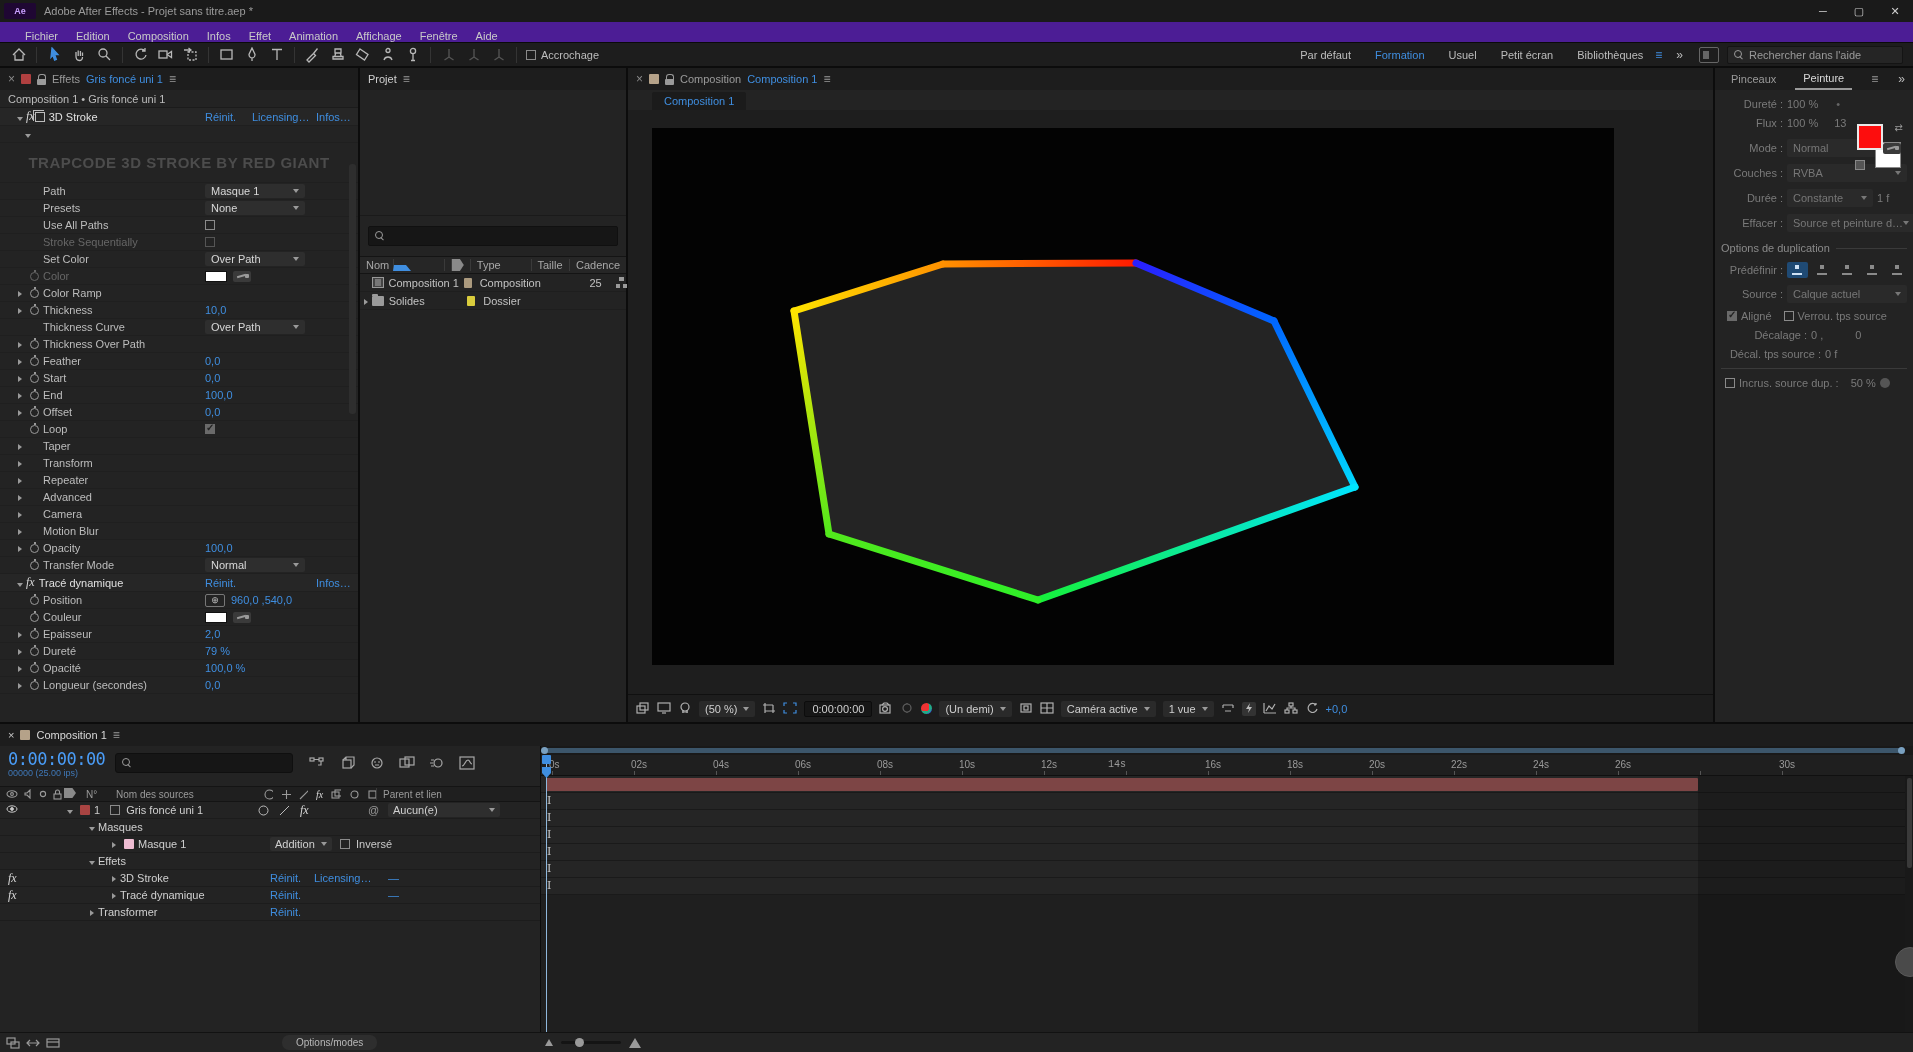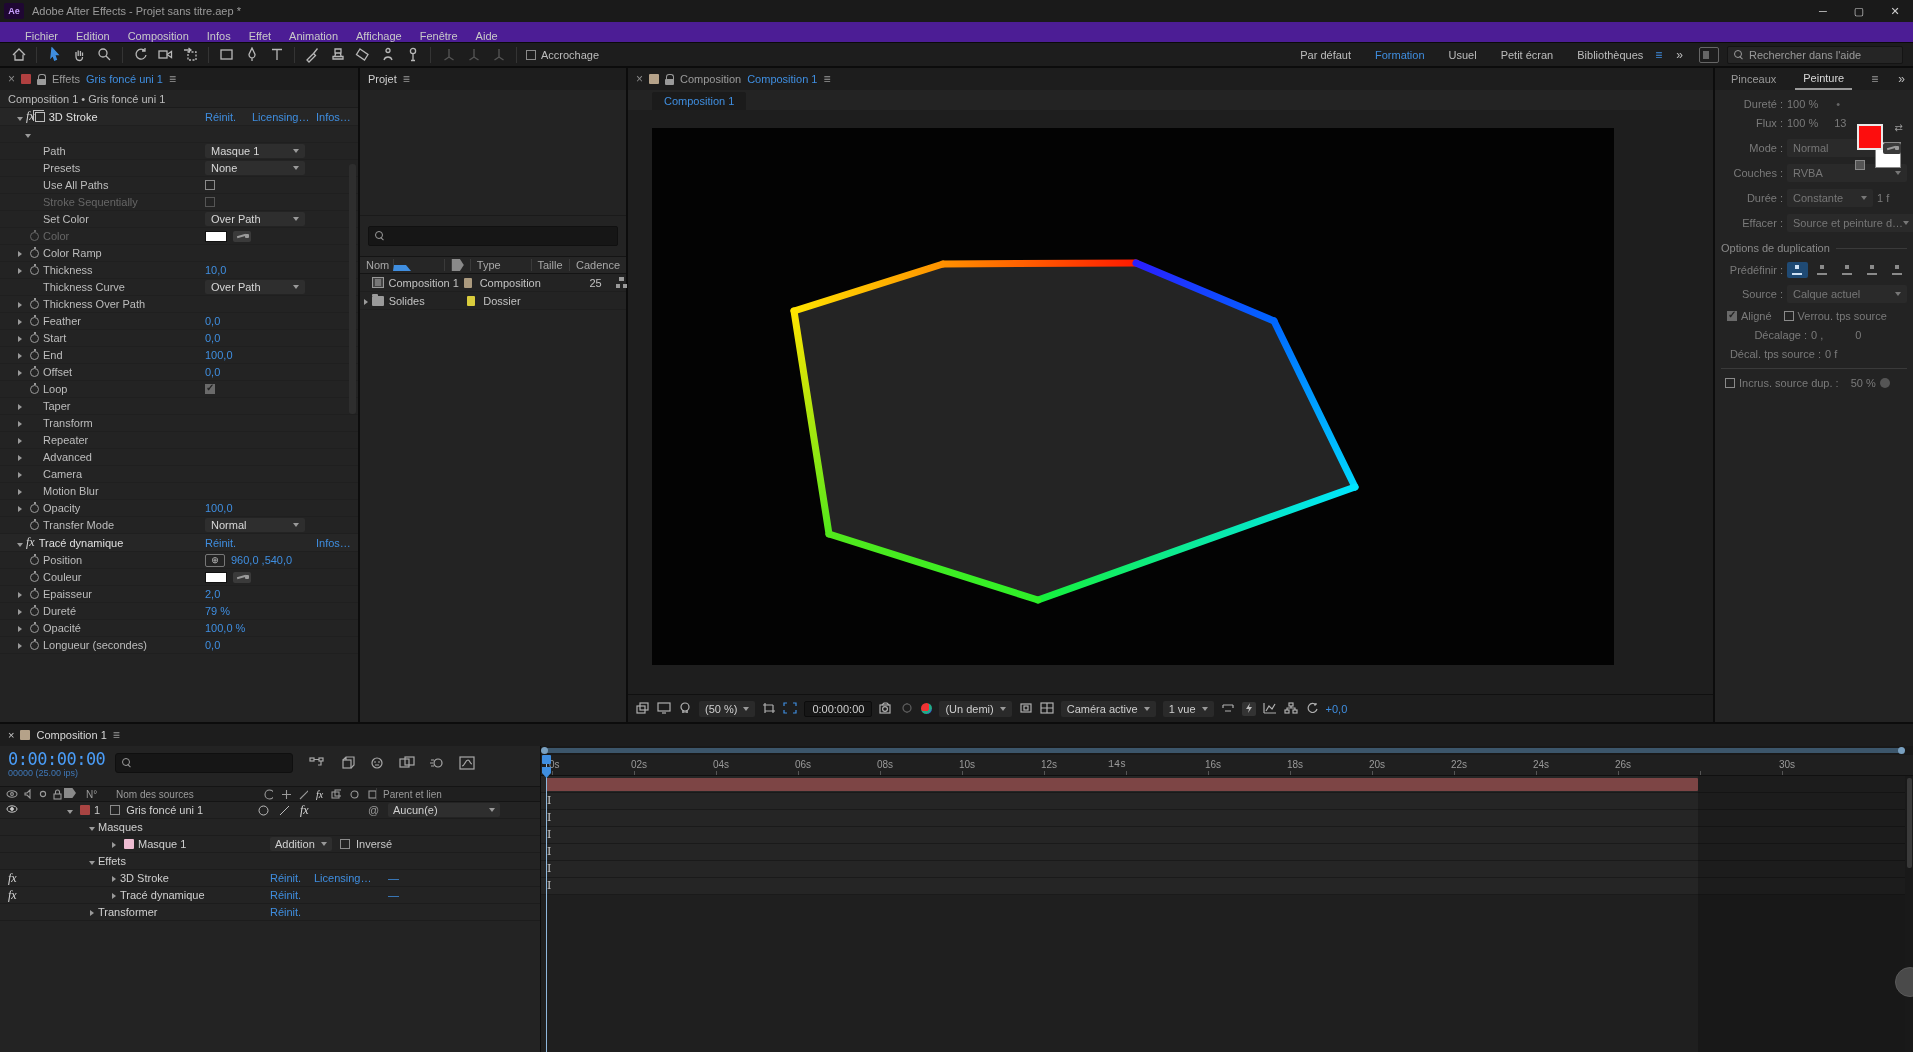--- a/index.html
+++ b/index.html
@@ -1,20 +1,20 @@
 <!DOCTYPE html>
 <html><head>
 <meta charset="utf-8">
 <style>
 *{box-sizing:border-box;margin:0;padding:0}
 html,body{width:1913px;height:1052px;background:#000;font-family:"Liberation Sans",sans-serif;font-size:11px;color:#c9c9c9;overflow:hidden}
 .app{position:absolute;inset:0;width:1913px;height:1052px;background:#101010;display:flex;flex-direction:column}
 
 .titlebar{height:22px;background:#1a1a1a;display:flex;align-items:center;gap:8px;padding:0 0 0 4px;color:#9b9b9b;flex:0 0 auto}
-.ae-logo{width:20px;height:16px;background:#1f0733;color:#c9a1ff;font-size:9px;font-weight:bold;display:flex;align-items:center;justify-content:center;border-radius:2px}
+.ae-logo{width:32px;height:16px;background:#1f0733;color:#c9a1ff;font-size:9px;font-weight:bold;display:flex;align-items:center;justify-content:center;border-radius:2px}
 .win-btns{margin-left:auto;display:flex;height:22px}
 .win-btn{width:36px;display:flex;align-items:center;justify-content:center;color:#cfcfcf;font-size:11px}
 .menubar{height:20px;background:#4c1d95;display:flex;align-items:flex-end;padding:0 16px;flex:0 0 auto}
 .menu-item{padding:0 9px;color:#c9c9c9}
 .toolbar{height:26px;background:#1d1d1d;border-top:1px solid #0a0a0a;border-bottom:2px solid #0c0c0c;display:flex;align-items:center;padding:0 6px;flex:0 0 auto}
 .tool{width:25px;height:22px;display:flex;align-items:center;justify-content:center;border-radius:2px}
 .tool svg{stroke:#b8b8b8;fill:none;stroke-width:1.3}
 .tool.active svg{stroke:#3f8ee0;fill:#3f8ee0}
 .tool.dim svg{stroke:#555}
 .tsep{width:1px;height:16px;background:#343434;margin:0 5px}
@@ -355,20 +355,21 @@
             <span class="fxbadge">fx</span>
             <span class="cube"></span>
             <span class="lbl" style="color: rgb(224, 224, 224);">3D Stroke</span>
             <span class="blue tl-link" style="left: 205px; position: absolute;">Réinit.</span>
             <span class="blue tl-link" style="left: 252px; position: absolute;">Licensing…</span>
             <span class="blue tl-link" style="left: 316px; position: absolute;">Infos…</span>
           </div>
           <div class="p-row">
             <span class="ind" style="margin-left: 8px;"><span class="chev-d"></span></span>
           </div>
+          <div class="watermark">TRAPCODE 3D STROKE BY RED GIANT</div>
           <div class="p-row">
             <span class="ind"></span>
             <span class="stopw off"></span>
             <span class="lbl">Path</span>
             <span class="p-val">
               <span class="dd">
                 <span>Masque 1</span>
               </span>
             </span>
           </div>
@@ -1114,14 +1115,33 @@
           </div>
         <div class="comp-shade"></div>
         <div class="playhead">
             <span class="ph-top"></span>
             <span class="ph-flag"></span>
           </div>
         <div class="v-scroll"></div>
         <div class="fab"></div>
       </div>
     </div>
+    <div class="tl-footer">
+      <span class="ft-ic"><svg width="14" height="12">
+            <rect x="1" y="1" width="8" height="6"></rect>
+            <rect x="5" y="5" width="8" height="6"></rect>
+          </svg></span>
+      <span class="ft-ic"><svg width="14" height="12">
+            <path d="M1 6 h12 M4 3 L1 6 l3 3 M10 3 l3 3 -3 3"></path>
+          </svg></span>
+      <span class="ft-ic"><svg width="14" height="12">
+            <rect x="1" y="2" width="12" height="8"></rect>
+            <path d="M1 5 h12"></path>
+          </svg></span>
+      <span class="opts-btn">Options/modes</span>
+      <span class="zoomctl">
+        <span class="mtn"></span>
+        <span class="zrail"></span>
+        <span class="mtn big"></span>
+      </span>
+    </div>
   </div>
 </div>
 
 </body></html>

